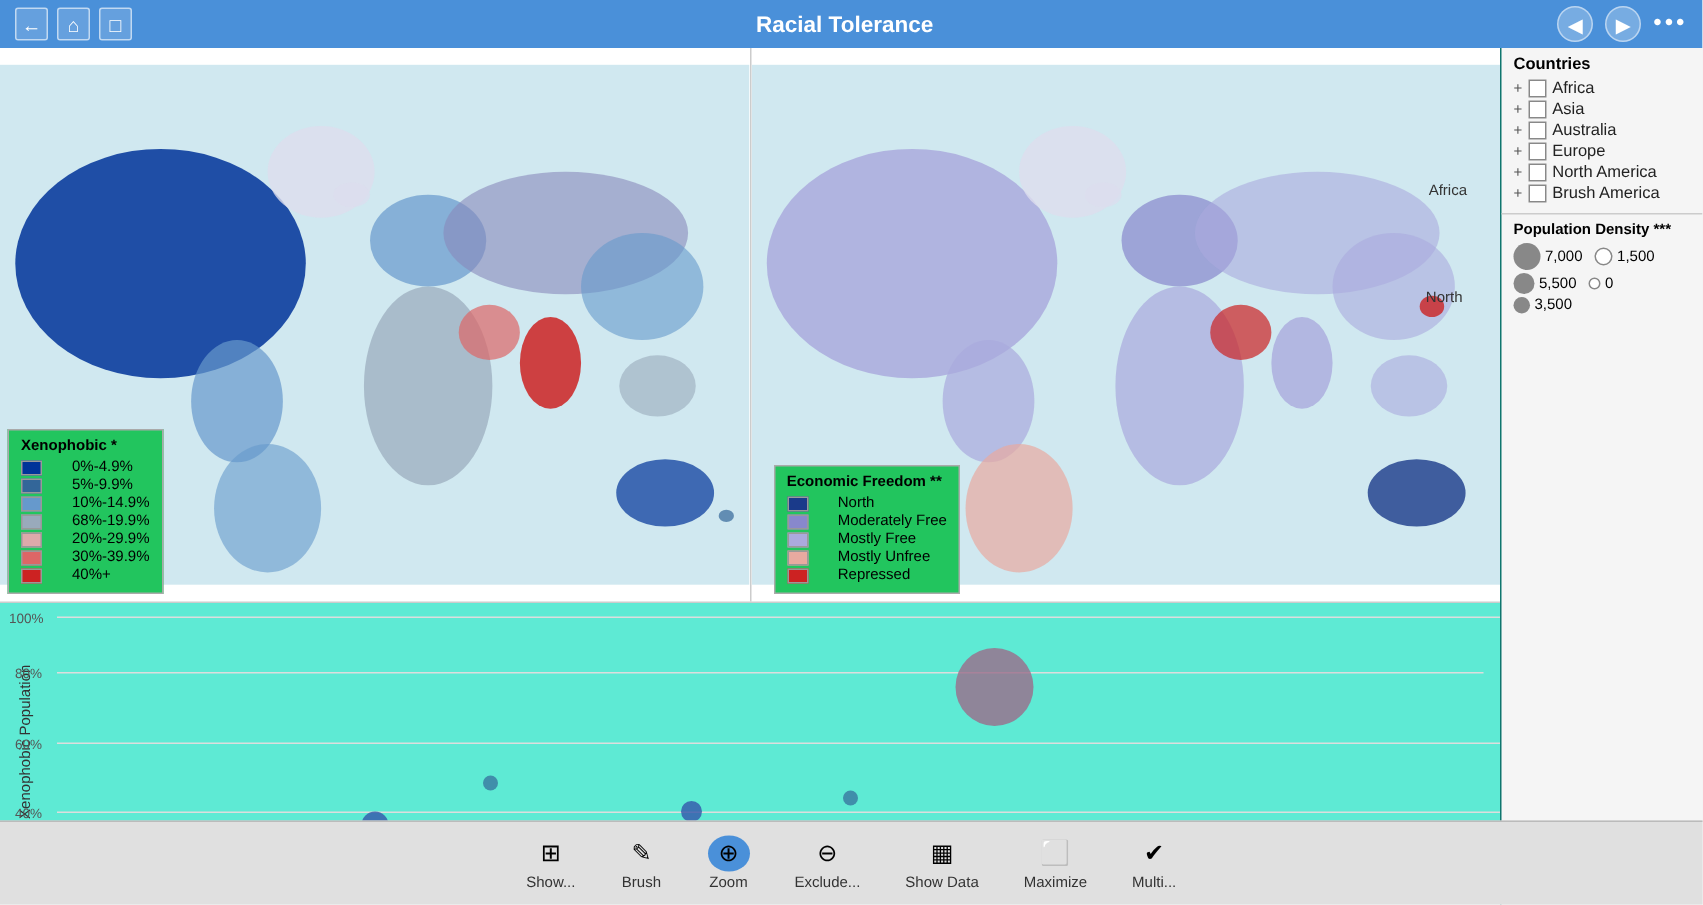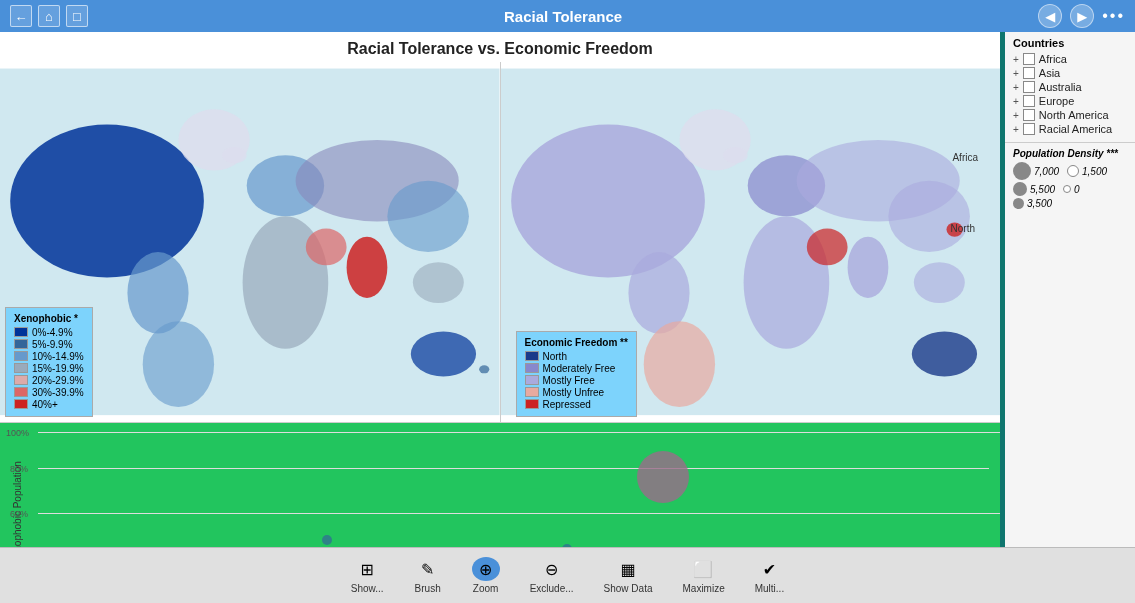--- a/index.html
+++ b/index.html
@@ -69,30 +69,30 @@
       flex: 1;
       position: relative;
       overflow: hidden;
       border-right: 1px solid #ccc;
     }
     .map-panel:last-child { border-right: none; }
 
     
     .legend-box {
       position: absolute;
-      background: #7dd3fc;
+      background: #22c55e;
       border: 1px solid #aaa;
       padding: 5px 8px;
       font-size: 10px;
       bottom: 5px;
       left: 5px;
       z-index: 10;
     }
     .legend-title { font-weight: bold; font-size: 10px; margin-bottom: 3px; }
-    .legend-item { display: flex; align-items: center; gap: 4px; margin: 1px 0; }
+    .legend-item { display: flex; align-items: center; gap: 20px; margin: 1px 0; }
     .legend-color { width: 14px; height: 10px; display: inline-block; border: 0.5px solid #999; }
 
     
     #scatter-section {
       display: flex;
       height: 185px;
       position: relative;
     }
 
     #scatter-plot {
@@ -105,21 +105,21 @@
     .scatter-dot {
       position: absolute;
       border-radius: 50%;
       transform: translate(-50%, -50%);
     }
 
     
     #right-panel {
       width: 135px;
       background: #f5f5f5;
-      border-left: 5px solid #0f766e;
+      border-left: 1px solid #0f766e;
       display: flex;
       flex-direction: column;
     }
 
     #countries-legend {
       padding: 5px 8px;
       font-size: 11px;
       border-bottom: 1px solid #ccc;
     }
     .countries-title { font-weight: bold; margin-bottom: 4px; font-size: 11px; }
@@ -132,21 +132,20 @@
       width: 12px; height: 12px;
       border: 1px solid #888;
       background: white;
       display: inline-block;
     }
     .country-name { font-size: 11px; color: #222; }
 
     #density-legend {
       padding: 5px 8px;
       font-size: 10px;
-      font-style: italic;
     }
     .density-title { font-weight: bold; margin-bottom: 3px; font-size: 10px; }
     .density-row { display: flex; gap: 8px; margin: 2px 0; }
     .density-item { display: flex; align-items: center; gap: 3px; }
     .density-circle {
       border-radius: 50%;
       background: #888;
       display: inline-block;
     }
 
@@ -220,21 +219,20 @@
   <div id="topbar-right">
     <div class="nav-btn">◀</div>
     <div class="nav-btn">▶</div>
     <div class="dots-btn">•••</div>
   </div>
 </div>
 
 <div id="main">
 
   <div id="chart-area">
-    <div id="chart-title">Racial Tolerance vs. Economic Freedom</div>
 
     <div id="map-section">
 
       <div class="map-panel">
         <svg class="world-map-svg" viewBox="0 0 490 340" xmlns="http://www.w3.org/2000/svg">
 
           <rect width="490" height="340" fill="#d0e8f0"></rect>
 
           <ellipse cx="105" cy="130" rx="95" ry="75" fill="#003399" opacity="0.85"></ellipse>
           <ellipse cx="155" cy="220" rx="30" ry="40" fill="#6699cc" opacity="0.7"></ellipse>
@@ -273,21 +271,21 @@
           <div class="legend-item">
             <span class="legend-color" style="background:#336699;"></span>
             <span>5%-9.9%</span>
           </div>
           <div class="legend-item">
             <span class="legend-color" style="background:#6699cc;"></span>
             <span>10%-14.9%</span>
           </div>
           <div class="legend-item">
             <span class="legend-color" style="background:#99aabb;"></span>
-            <span>15%-19.9%</span>
+            <span>68%-19.9%</span>
           </div>
           <div class="legend-item">
             <span class="legend-color" style="background:#ddaaaa;"></span>
             <span>20%-29.9%</span>
           </div>
           <div class="legend-item">
             <span class="legend-color" style="background:#dd6666;"></span>
             <span>30%-39.9%</span>
           </div>
           <div class="legend-item">
@@ -354,21 +352,21 @@
           </div>
           <div class="legend-item">
             <span class="legend-color" style="background:#cc2222;"></span>
             <span>Repressed</span>
           </div>
         </div>
       </div>
     </div>
 
     <div id="scatter-section">
-      <div id="scatter-plot" style="position:relative; flex:1; overflow:hidden; background:#22c55e;">
+      <div id="scatter-plot" style="position:relative; flex:1; overflow:hidden; background:#5eead4;">
 
         <div style="position:absolute; left:2px; top:0; bottom:0; width:30px; display:flex; align-items:center; justify-content:center;">
           <div style="font-size:10px; color:#333; white-space:nowrap; transform:rotate(-90deg); transform-origin:center center;">Xenophobic Population</div>
         </div>
 
         <div style="position:absolute; left:38px; right:0; top:0; bottom:0;">
 
           <div style="position:absolute; top:5%; left:0; right:0; border-top:1px solid #ddd;">
             <span style="position:absolute; left:-32px; font-size:9px; color:#555; transform:translateY(-50%);">100%</span>
           </div>
@@ -422,21 +420,21 @@
         <span class="country-name">Europe</span>
       </div>
       <div class="country-item">
         <span class="country-expand">+</span>
         <span class="country-checkbox"></span>
         <span class="country-name">North America</span>
       </div>
       <div class="country-item">
         <span class="country-expand">+</span>
         <span class="country-checkbox"></span>
-        <span class="country-name">Racial America</span>
+        <span class="country-name">Brush America</span>
       </div>
     </div>
 
     <div id="density-legend">
       <div class="density-title">Population Density ***</div>
       <div class="density-row">
         <div class="density-item">
           <div class="density-circle" style="width:18px;height:18px;"></div>
           <span>7,000</span>
         </div>

